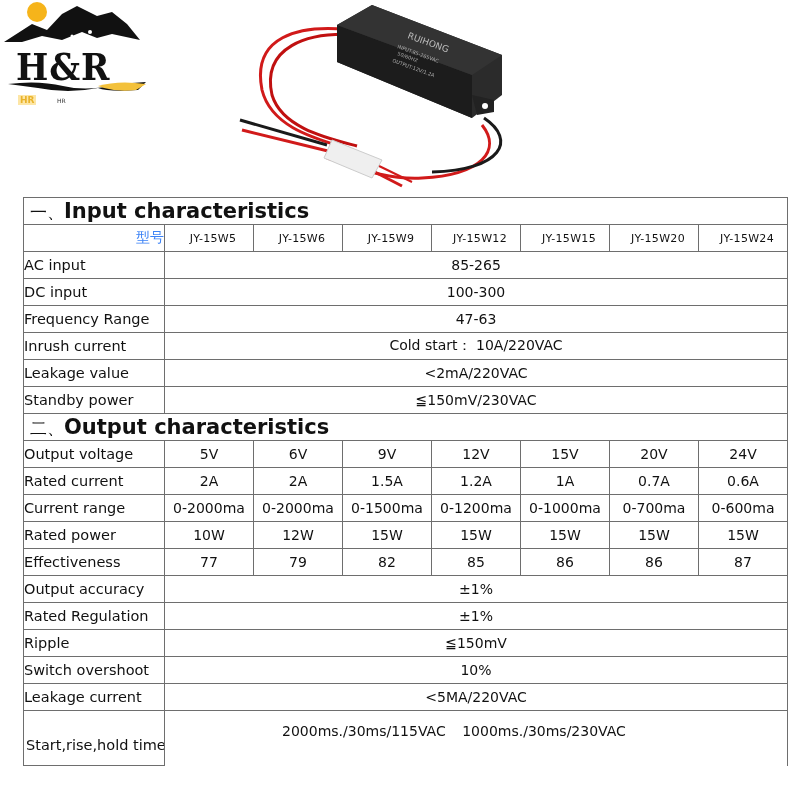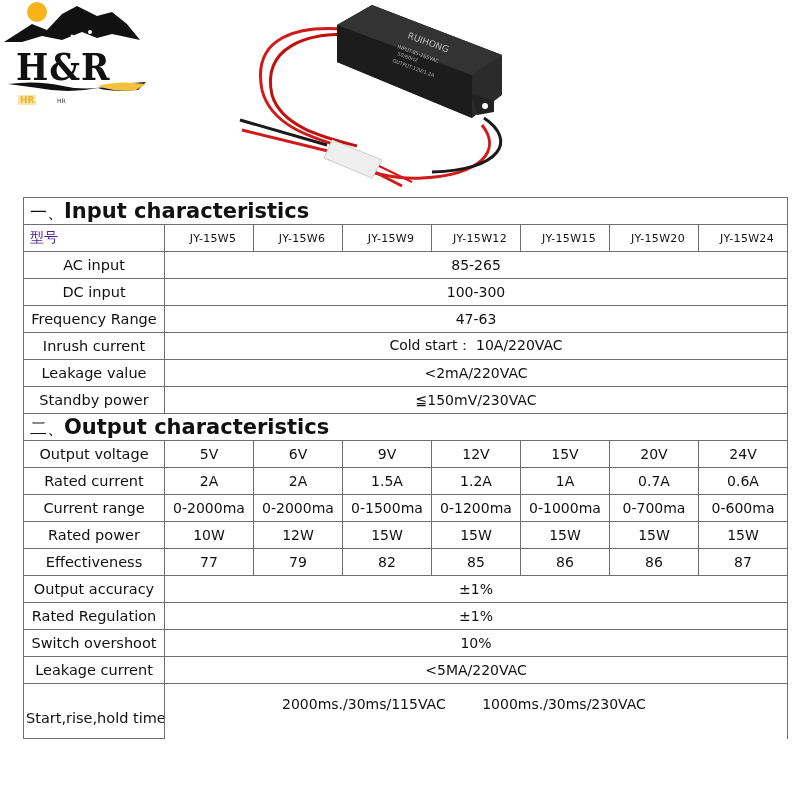--- a/index.html
+++ b/index.html
@@ -14,25 +14,25 @@
   .logo .sub1 { position:absolute; left:16px; top:95px; font-size:9px; font-weight:bold; color:#e9b32a; background:#fde6a6; padding:0 2px; }
   .logo .sub2 { position:absolute; left:55px; top:97px; font-size:6px; color:#333; }
 
   
   .product { position:absolute; left:232px; top:0; width:300px; height:195px; }
 
   
   .spec { position:absolute; left:23px; top:197px; width:764px; }
   table { border-collapse:collapse; width:764px; table-layout:fixed; }
   td { border:1.5px solid #6e6e6e; text-align:center; font-family:"DejaVu Sans", sans-serif; font-size:14px; color:#111; padding:0; height:26px; white-space:nowrap; overflow:hidden; }
-  td.label { text-align:center; font-size:14.5px; }
+  td.label { text-align:left; font-size:14.5px; }
   td.model { font-size:11px; letter-spacing:0.3px;padding-left:8px; }
   td.section { text-align:left; font-size:21px; font-weight:bold; padding-left:6px; height:26px; border-bottom:1.5px solid #6e6e6e; }
   td.section .num { font-weight:normal; font-size:17px; }
-  td.cn { text-align:left; padding-left:6px; color:#4c1d95; font-size:14px; }
+  td.cn { text-align:right; padding-left:6px; color:#3b82f6; font-size:14px; }
   tr.tall td { height:40px; }
   td.split { text-align:left; padding-left:0; }
   td.split span { display:inline-block; position:relative; top:-7px; }
   col.c0 { width:141px; }
   col.cm { width:89px; }
 </style>
 </head>
 <body>
 
 <div class="logo">
@@ -193,30 +193,34 @@
 
       <tr>
         <td class="label">Output accuracy</td>
         <td colspan="7">±1%</td>
       </tr>
       <tr>
         <td class="label">Rated Regulation</td>
         <td colspan="7">±1%</td>
       </tr>
       <tr>
+        <td class="label">Ripple</td>
+        <td colspan="7">≦150mV</td>
+      </tr>
+      <tr>
         <td class="label">Switch overshoot</td>
         <td colspan="7">10%</td>
       </tr>
       <tr>
         <td class="label">Leakage current</td>
         <td colspan="7">&lt;5MA/220VAC</td>
       </tr>
 
       <tr class="tall">
         <td class="label" style="text-align:left;padding-left:2px;padding-top:14px;">Start,rise,hold time</td>
         <td colspan="7" class="split" style="border-bottom:none;">
           <span style="margin-left:117px;">2000ms./30ms/115VAC</span>
-          <span style="margin-left:32px;">1000ms./30ms/230VAC</span>
+          <span style="margin-left:12px;">1000ms./30ms/230VAC</span>
         </td>
       </tr>
     </tbody>
   </table>
 </div>
 
 </body></html>

